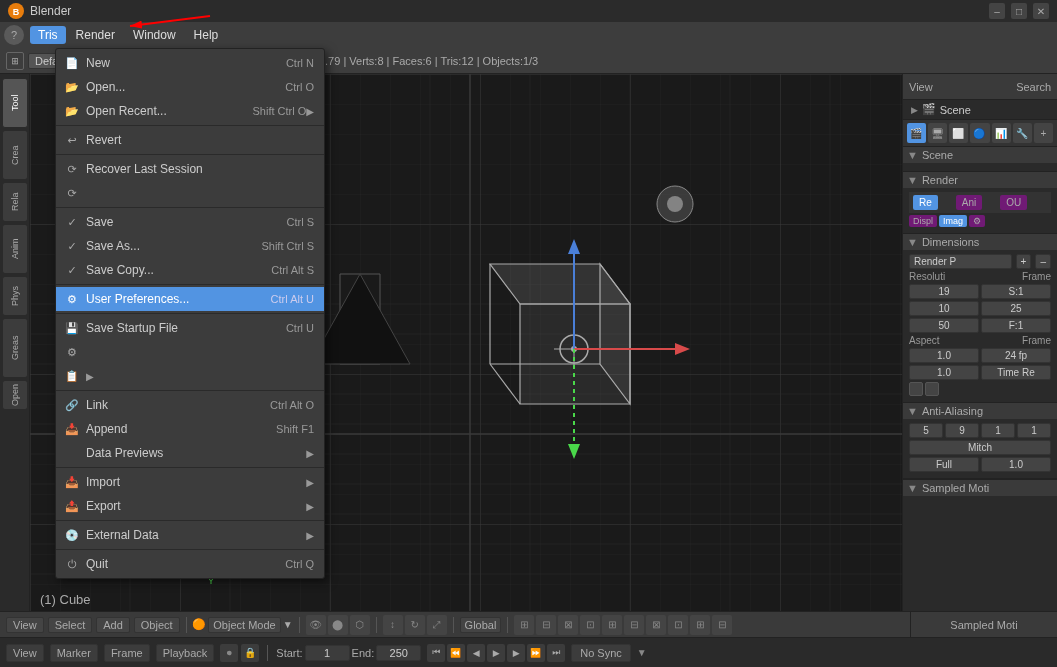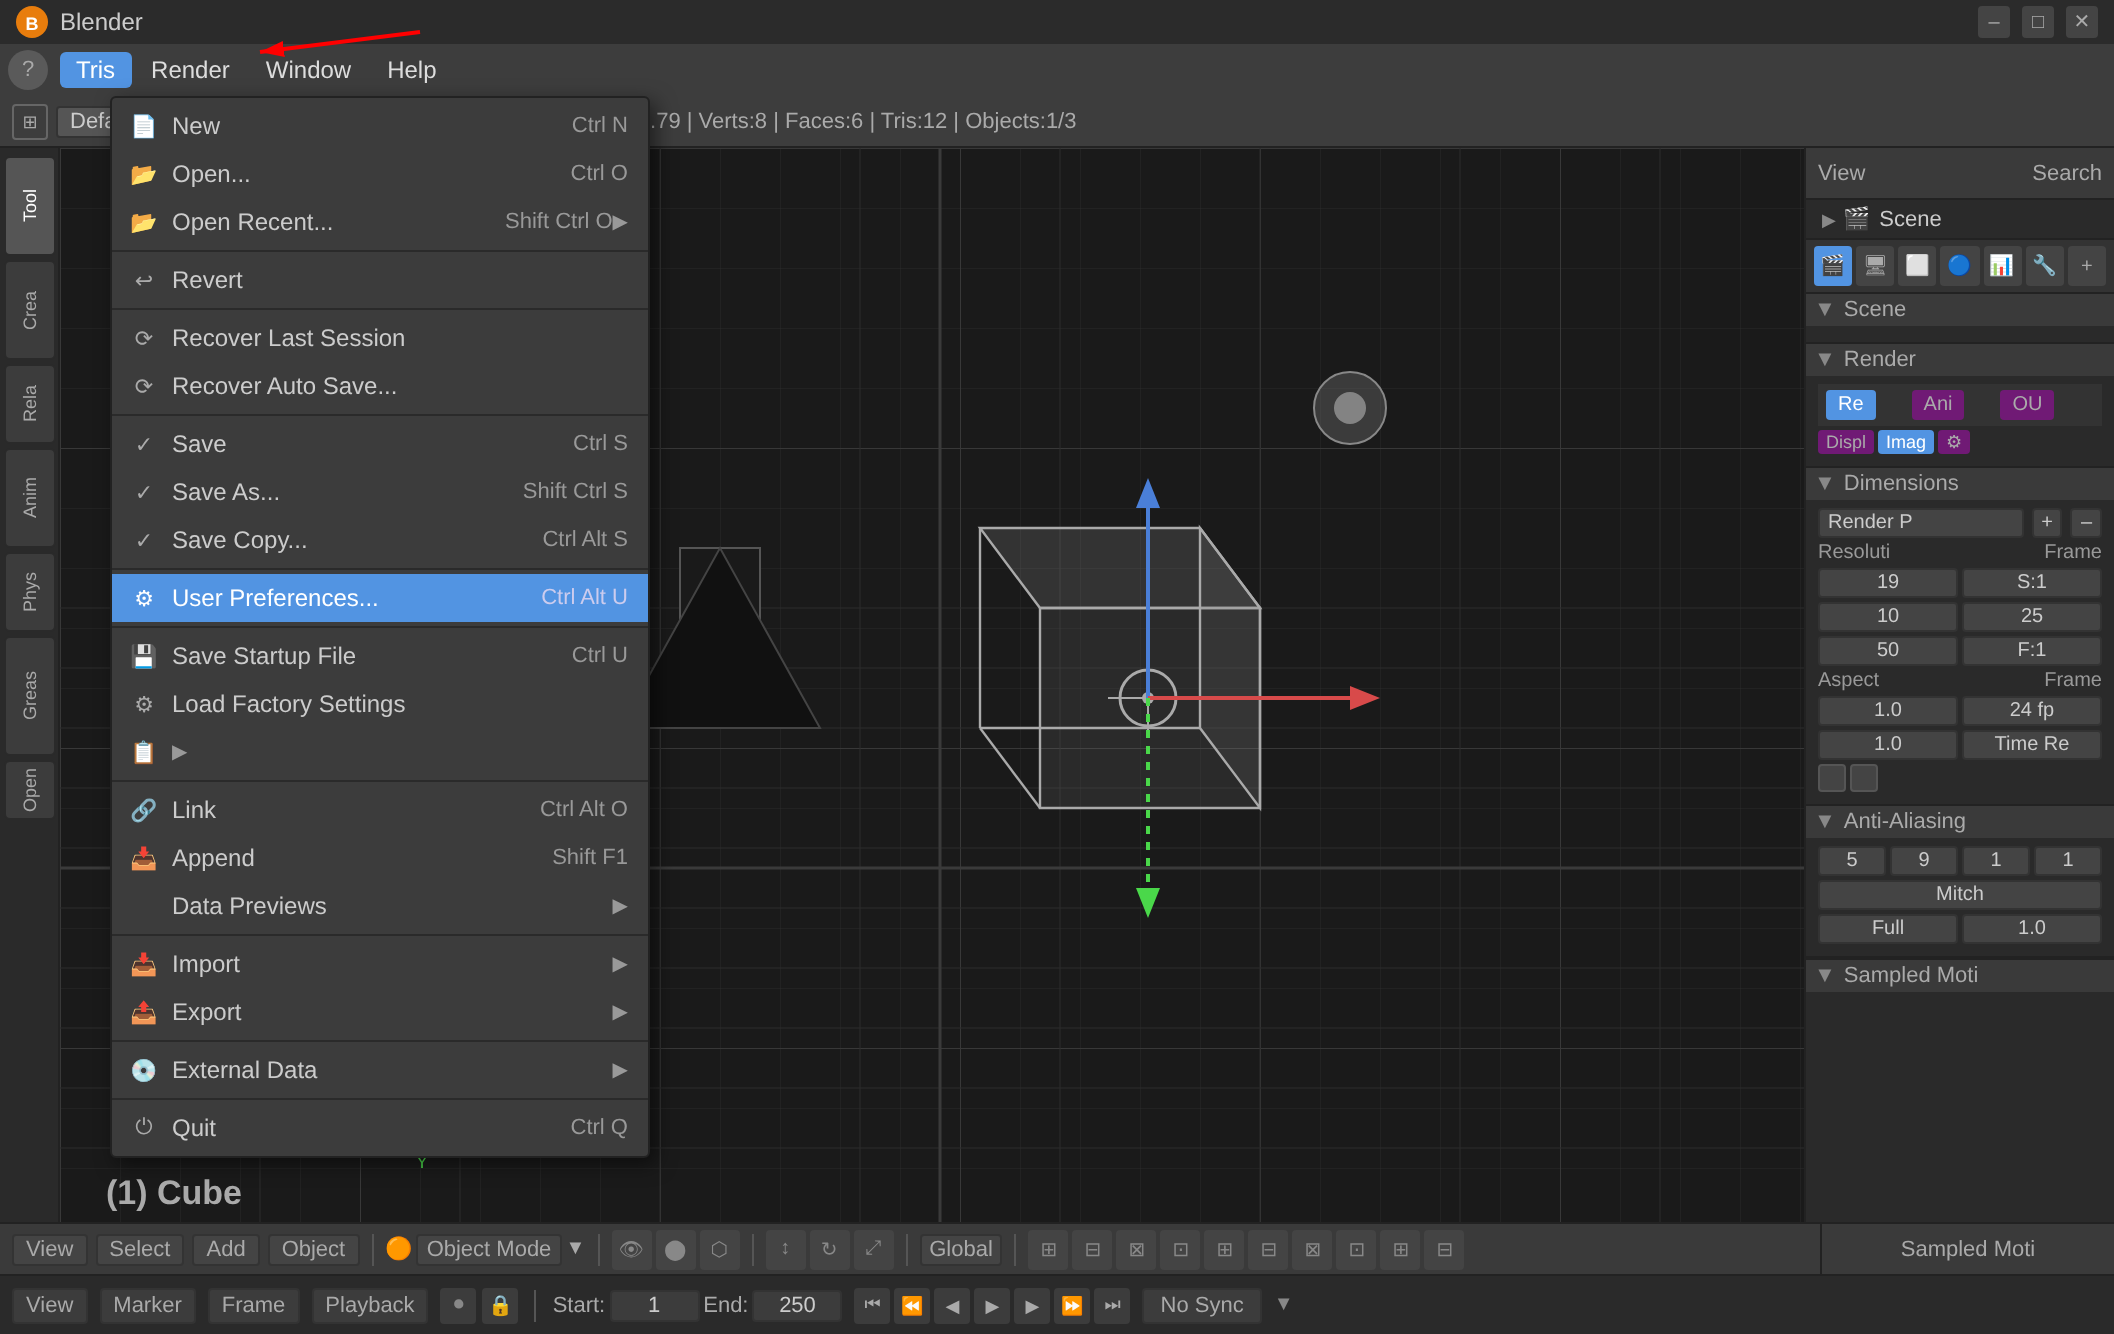--- a/index.html
+++ b/index.html
@@ -119,22 +119,22 @@
     
     #viewport {
       flex: 1;
       height: 100%;
       background: #1a1a1a;
       position: relative;
       overflow: hidden;
     }
     #cube-info {
       position: absolute;
-      bottom: 8px; left: 23px;
-      color: #aaa; font-size: 17px; font-weight: bold;
+      bottom: 8px; left: 10px;
+      color: #aaa; font-size: 13px;
     }
 
     
     #right-panel {
       width: 155px;
       height: 100%;
       background: #2a2a2a;
       border-left: 1px solid #222;
       display: flex;
       flex-direction: column;
@@ -748,21 +748,20 @@
       </div>
     </div>
 
     <div class="menu-group">
       <div class="menu-entry">
         <span class="me-icon">⟳</span>
         <span class="me-label">Recover Last Session</span>
       </div>
       <div class="menu-entry">
         <span class="me-icon">⟳</span>
-        <span class="me-label">Recover Auto Save...</span>
       </div>
     </div>
 
     <div class="menu-group">
       <div class="menu-entry">
         <span class="me-icon">✓</span>
         <span class="me-label">Save</span>
         <span class="me-shortcut">Ctrl S</span>
       </div>
       <div class="menu-entry">
@@ -786,21 +785,20 @@
     </div>
 
     <div class="menu-group">
       <div class="menu-entry">
         <span class="me-icon">💾</span>
         <span class="me-label">Save Startup File</span>
         <span class="me-shortcut">Ctrl U</span>
       </div>
       <div class="menu-entry">
         <span class="me-icon">⚙</span>
-        <span class="me-label">Load Factory Settings</span>
       </div>
       <div class="menu-entry">
         <span class="me-icon">📋</span>
         <span class="me-arrow">▶</span>
       </div>
     </div>
 
     <div class="menu-group">
       <div class="menu-entry">
         <span class="me-icon">🔗</span>

